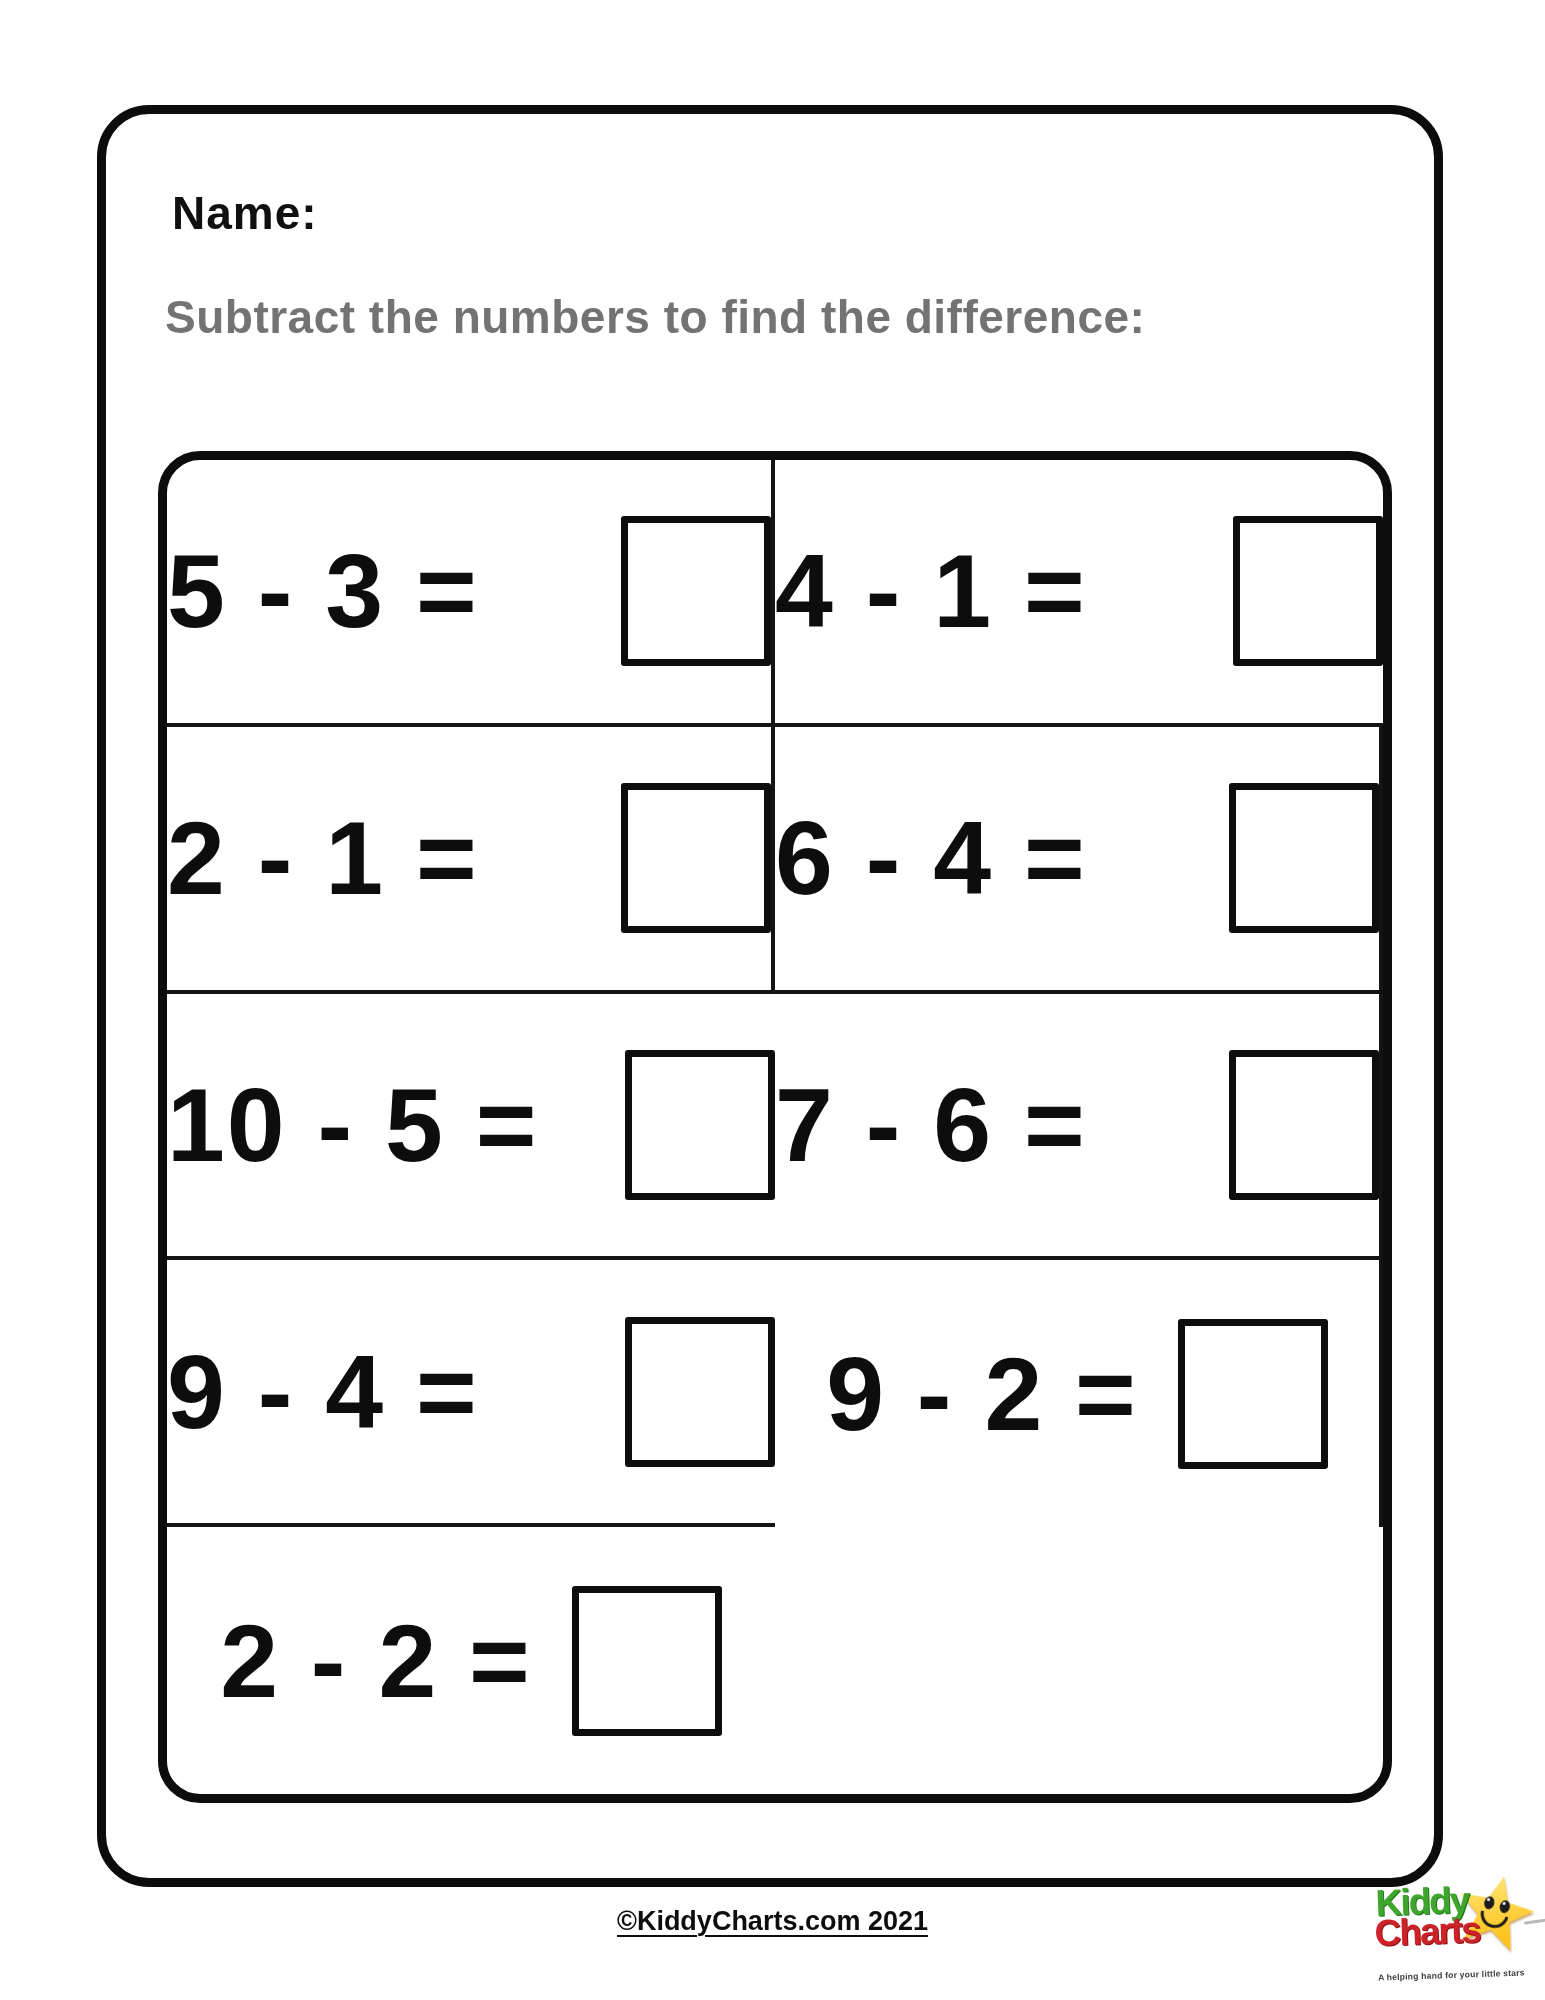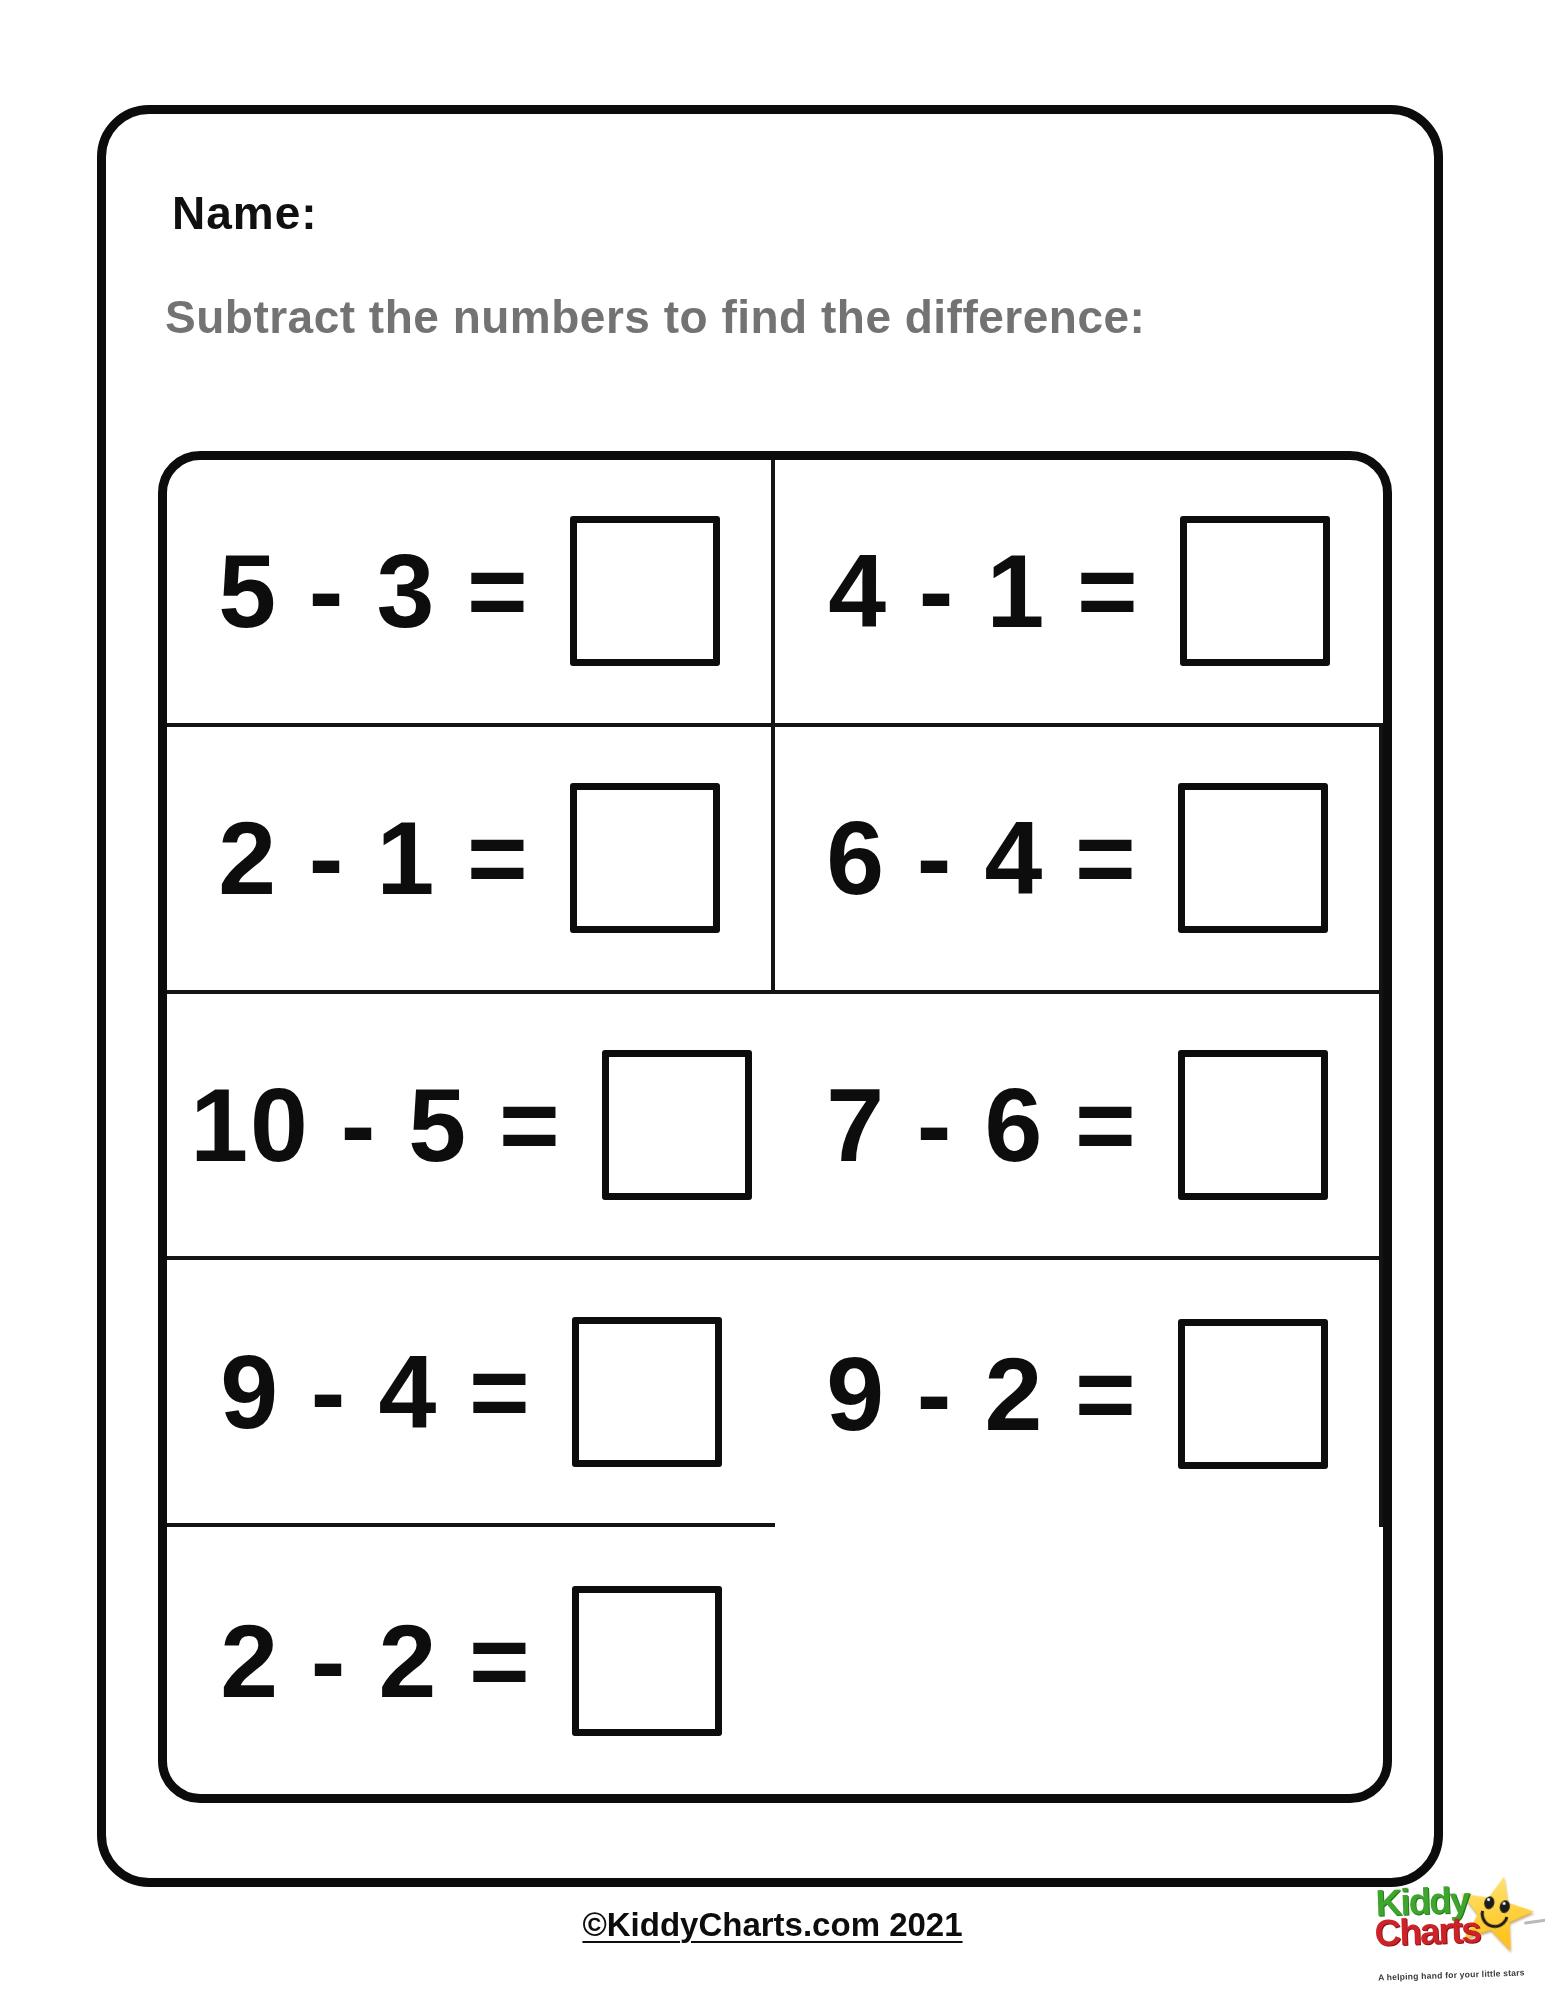--- a/index.html
+++ b/index.html
@@ -31,34 +31,34 @@
     position:absolute;left:158px;top:451px;width:1234px;height:1352px;
     border:9px solid #0c0c0c;border-radius:42px;box-sizing:border-box;
     display:grid;grid-template-columns:1fr 1fr;grid-template-rows:repeat(5,1fr);
     overflow:hidden;background:#fff;
   }
   .cell{
     display:flex;align-items:center;justify-content:center;gap:40px;
     box-sizing:border-box;
   }
   .cell.col-left{border-right:4px solid #141414;}
-  .cell.row-mid{border-bottom:4px solid #141414;}
+  .cell.row-mid{border-bottom:4px solid #141414;justify-content:space-between;}
   .expr{
     font-size:104px;font-weight:700;letter-spacing:2px;color:#0d0d0d;
     white-space:nowrap;line-height:1;
   }
   .answer-box{
     width:150px;height:150px;border:7px solid #0d0d0d;border-radius:3px;
     background:#ffffff;box-sizing:border-box;flex:0 0 auto;
   }
 
   
   .copyright{
     position:absolute;left:0;top:1906px;width:100%;text-align:center;
-    font-size:33px;font-weight:700;color:#0d0d0d;
+    font-size:27px;font-weight:700;color:#0d0d0d;
     text-decoration:underline;text-underline-offset:5px;text-decoration-thickness:2px;
     cursor:pointer;
   }
 
   
   .logo{position:absolute;left:1376px;top:1886px;width:156px;height:92px;}
   .logo-text{position:relative;transform:rotate(-2deg);z-index:2;}
   .logo-kiddy{
     display:block;font-size:37px;line-height:29px;font-weight:800;letter-spacing:-2px;
     color:#3fa52d;text-shadow:1px 1px 0 #1f7a1c;position:relative;z-index:1;

